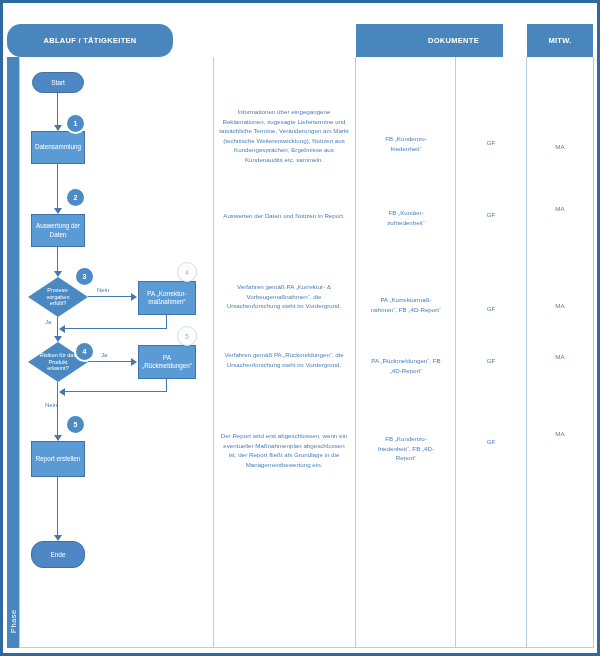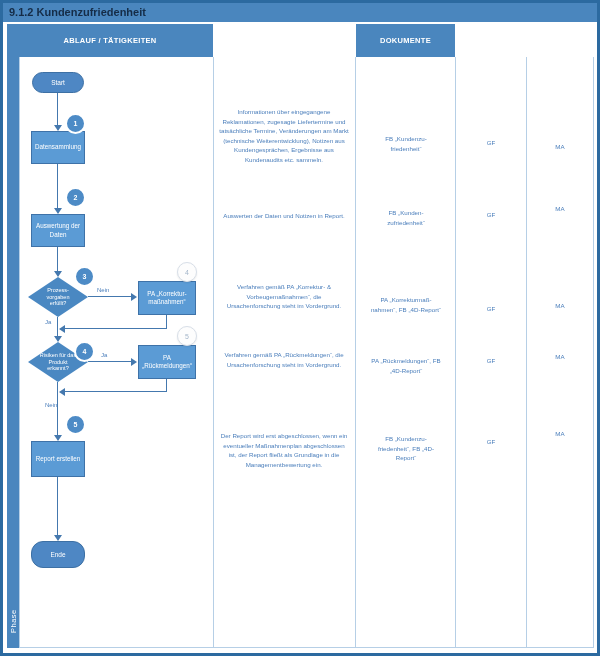--- a/index.html
+++ b/index.html
@@ -48,25 +48,25 @@
   .doc{position:absolute;left:360px;width:92px;color:#4a7ebb;font-size:6.2px;line-height:1.55;
        text-align:center;}
   .resp{position:absolute;left:456px;width:70px;color:#4a7ebb;font-size:6.2px;text-align:center;}
   .collab{position:absolute;left:527px;width:66px;color:#4a7ebb;font-size:6.2px;text-align:center;}
   .pre{white-space:pre-line;}
 </style>
 </head>
 <body>
 
 <div class="page">
-  <div class="titlebar">9.1.2 Kundenzufriedenheit</div>
 
-  <div class="hdrcell" style="left:7px;width:206px;">ABLAUF / TÄTIGKEITEN</div>
+  <div class="hdrcell" style="left:7px;width:166px;border-radius:14px;">ABLAUF / TÄTIGKEITEN</div>
   <div class="hdr-empty" style="left:214px;width:141px;"></div>
-  <div class="hdrcell" style="left:356px;width:99px;">DOKUMENTE</div>
+  <div class="hdrcell" style="left:356px;width:99px;padding-left:48px;">DOKUMENTE</div>
+  <div class="hdrcell" style="left:527px;width:66px;">MITW.</div>
 
   <div class="phaseband"></div>
   <div class="phaselabel">Phase</div>
   <div class="colline" style="left:19px;"></div>
   <div class="colline" style="left:213px;"></div>
   <div class="colline" style="left:355px;"></div>
   <div class="colline" style="left:455px;"></div>
   <div class="colline" style="left:526px;"></div>
   <div class="colline" style="left:593px;"></div>
   <div class="bodybottom"></div>

